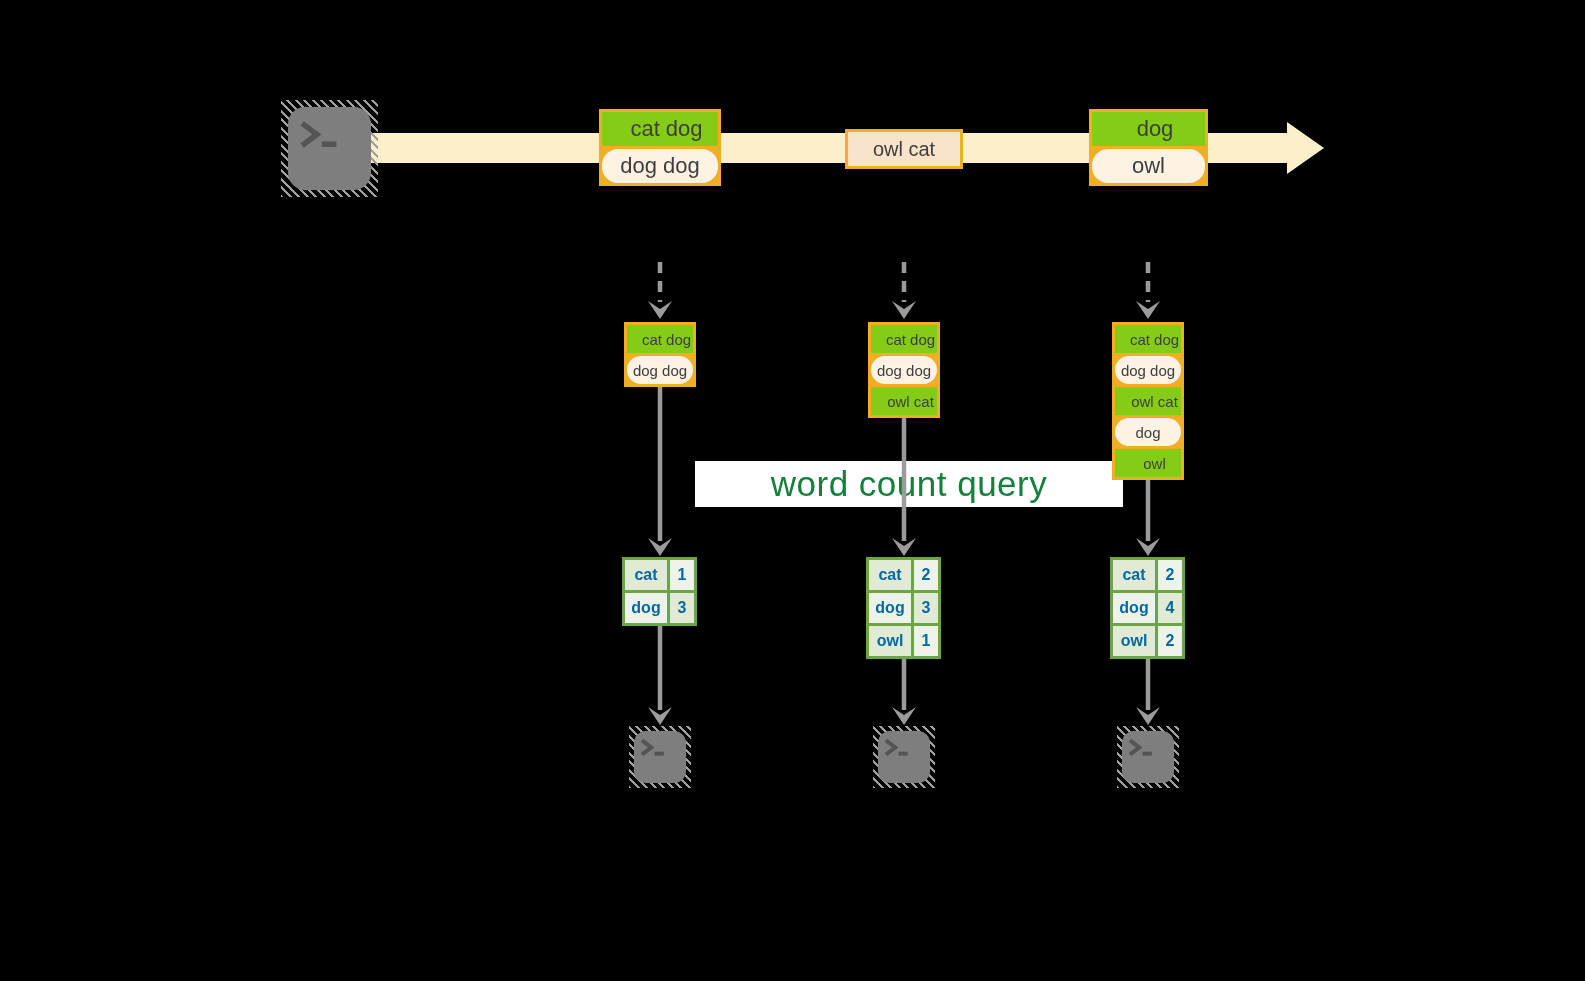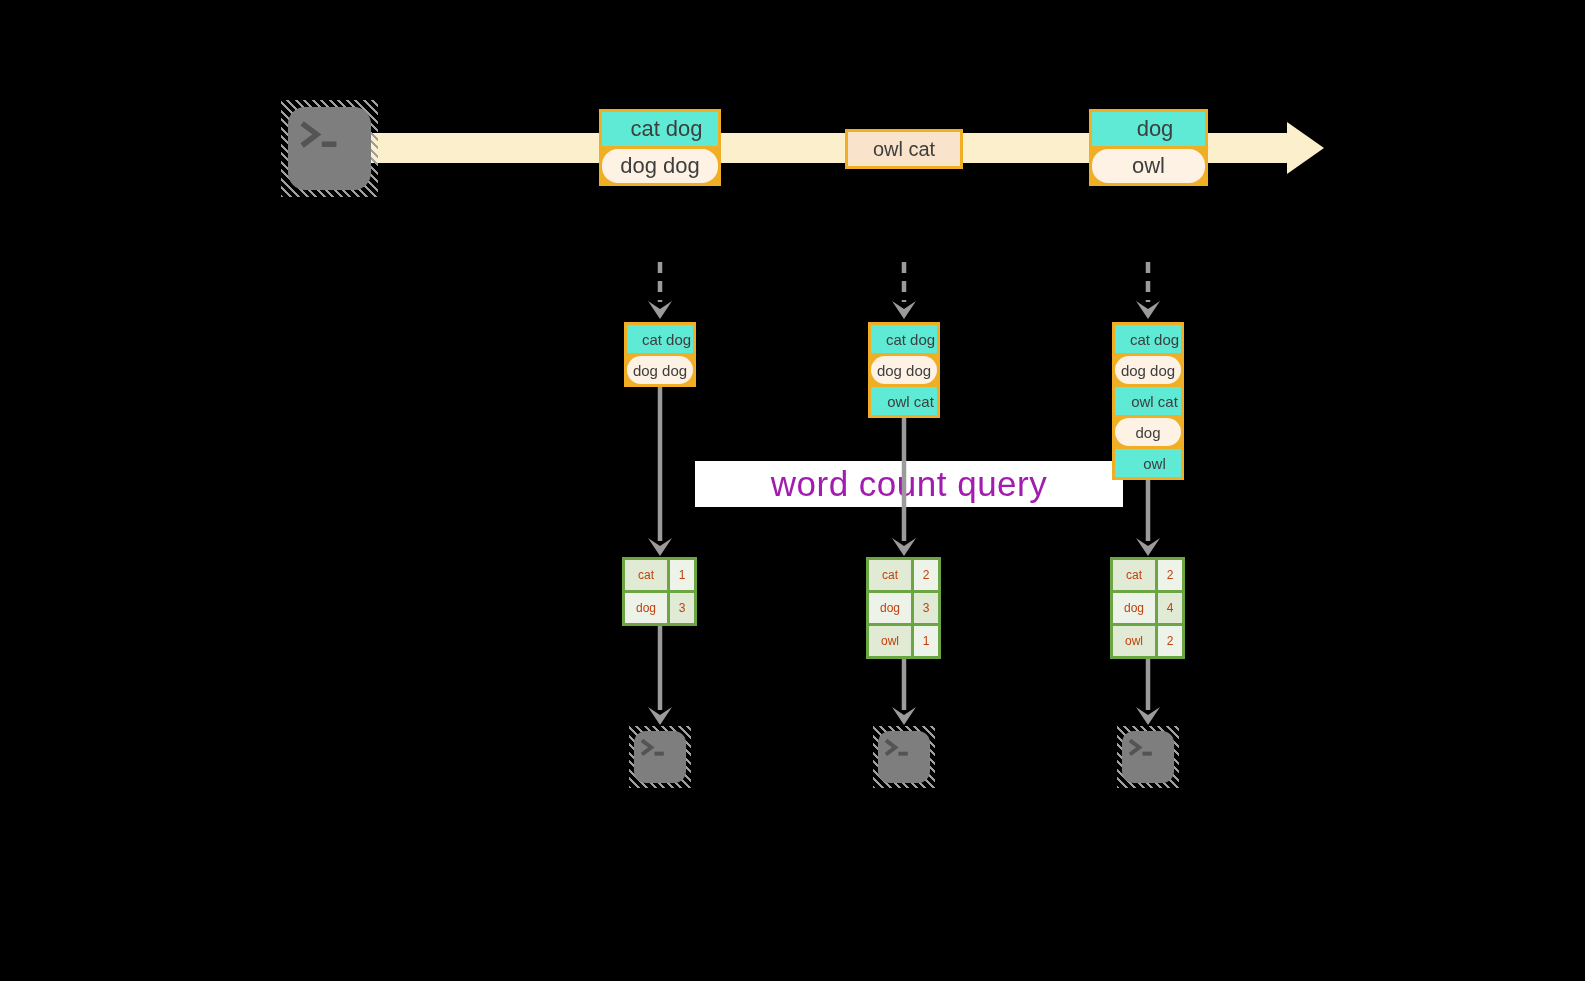--- a/index.html
+++ b/index.html
@@ -15,54 +15,54 @@
     position:absolute; box-sizing:border-box;
     border:3px solid #F0AE24; background:#F0AE24;
     display:flex; flex-direction:column; gap:3px; z-index:3;
   }
   .brow {
     display:flex; align-items:center; justify-content:center;
     color:#3E3E3E; font-size:22px; height:34px; white-space:nowrap;
   }
   .stack { z-index:6; }
   .stack .brow { height:28px; font-size:15px; }
-  .peach   { background:#5eead4;padding-left:13px; }
+  .peach   { background:#84cc16;padding-left:13px; }
   .cream   { background:#FDF2E4;border-radius:16px; }
   .peachlt { background:#F9E3CB; }
 
   
   .wc-table {
     position:absolute; box-sizing:border-box; z-index:6;
     border:3px solid #6CA543; background:#6CA543;
     display:grid; grid-template-columns:42px 24px; gap:3px;
   }
   .cell {
     height:30px; display:flex; align-items:center; justify-content:center;
-    font-size:12px; color:#c2410c; white-space:nowrap;
+    font-size:16px; color:#0369a1; white-space:nowrap;font-weight:bold;
   }
   .sage  { background:#E0EAD4; }
   .light { background:#EEF3E9; }
 
   
   .terminal {
     position:absolute; z-index:6;
     background:repeating-linear-gradient(45deg,#A0A0A0 0 2px,transparent 2px 6px);
   }
   .terminal.src { z-index:4; }
   .term-inner { position:absolute; background:#7E7E7E; }
   .term-lg { width:97px; height:97px; }
   .term-lg .term-inner { inset:7px; border-radius:17px; }
   .term-sm { width:62px; height:62px; }
   .term-sm .term-inner { inset:5px; border-radius:12px; }
   .term-glyph { position:absolute; left:15%; top:15%; width:48%; height:40%; }
 
   
   .query-label {
     position:absolute; left:695px; top:461px; width:428px; height:46px; z-index:4;
-    background:#FFFFFF; color:#a21caf;
+    background:#FFFFFF; color:#15803d;
     display:flex; align-items:center; justify-content:center;
     font-size:35px; font-weight:300; letter-spacing:0.5px; white-space:nowrap;
   }
 </style>
 </head>
 <body>
 
 <div class="canvas">
 
   <svg class="layer z1">

